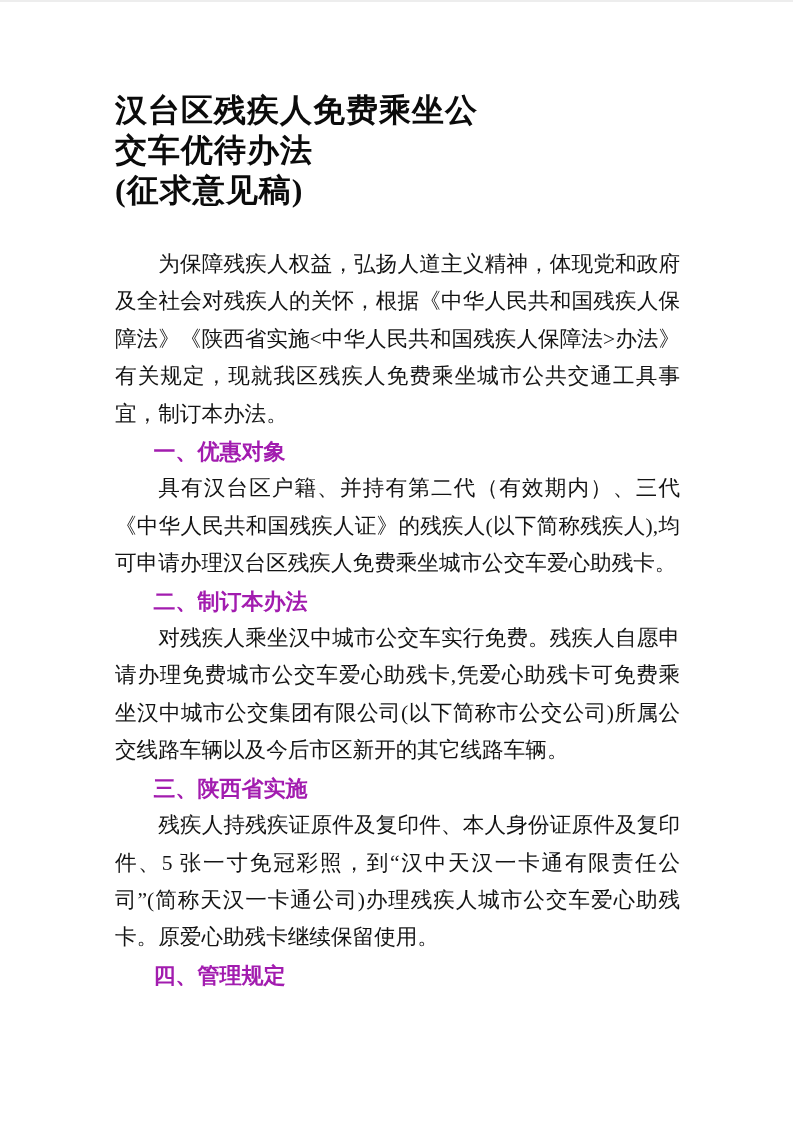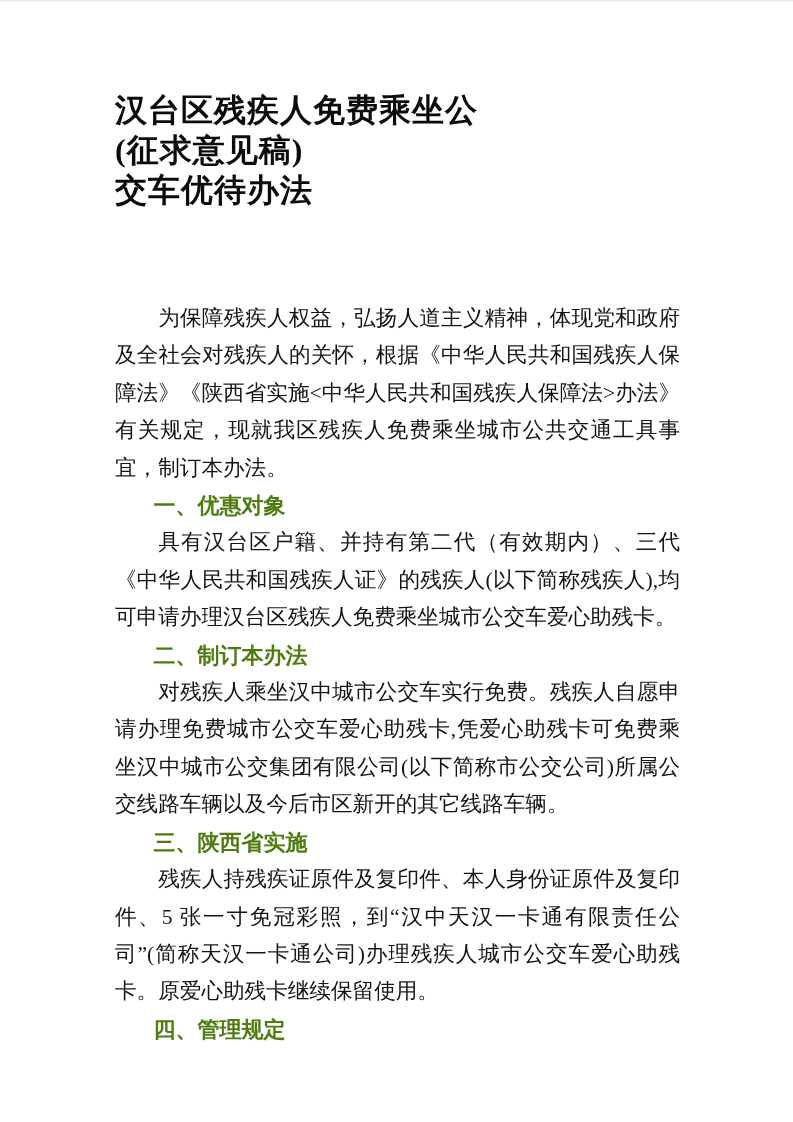--- a/index.html
+++ b/index.html
@@ -26,49 +26,49 @@
   }
   .doc-title-block {
     margin-top: 88px;
     font-weight: 700;
     font-size: 32px;
     line-height: 40px;
     color: #0b0b0b;
     letter-spacing: 1px;
   }
   .doc-body {
-    margin-top: 90px;
+    margin-top: 36px;
   }
   .body-para {
     font-size: 21.6px;
     line-height: 37.4px;
     text-align: justify;
     text-indent: 2em;
     color: #141414;
     word-break: break-all;
   }
   .section-heading {
     font-size: 22px;
     line-height: 37.4px;
     font-weight: 700;
     text-indent: 1.75em;
-    color: #4d7c0f;
+    color: #a21caf;
   }
 </style>
 </head>
 <body>
 
 <div class="top-edge"></div>
 
 <div class="page">
 
   <h1 class="doc-title-block">
     <div>汉台区残疾人免费乘坐公</div>
+    <div>交车优待办法</div>
     <div>(征求意见稿)</div>
-    <div>交车优待办法</div>
   </h1>
 
   <div class="doc-body">
 
     <p class="body-para">为保障残疾人权益，弘扬人道主义精神，体现党和政府及全社会对残疾人的关怀，根据《中华人民共和国残疾人保障法》《陕西省实施&lt;中华人民共和国残疾人保障法&gt;办法》有关规定，现就我区残疾人免费乘坐城市公共交通工具事宜，制订本办法。</p>
 
     <div>
       <h2 class="section-heading">一、优惠对象</h2>
       <p class="body-para">具有汉台区户籍、并持有第二代（有效期内）、三代《中华人民共和国残疾人证》的残疾人(以下简称残疾人),均可申请办理汉台区残疾人免费乘坐城市公交车爱心助残卡。</p>
     </div>

